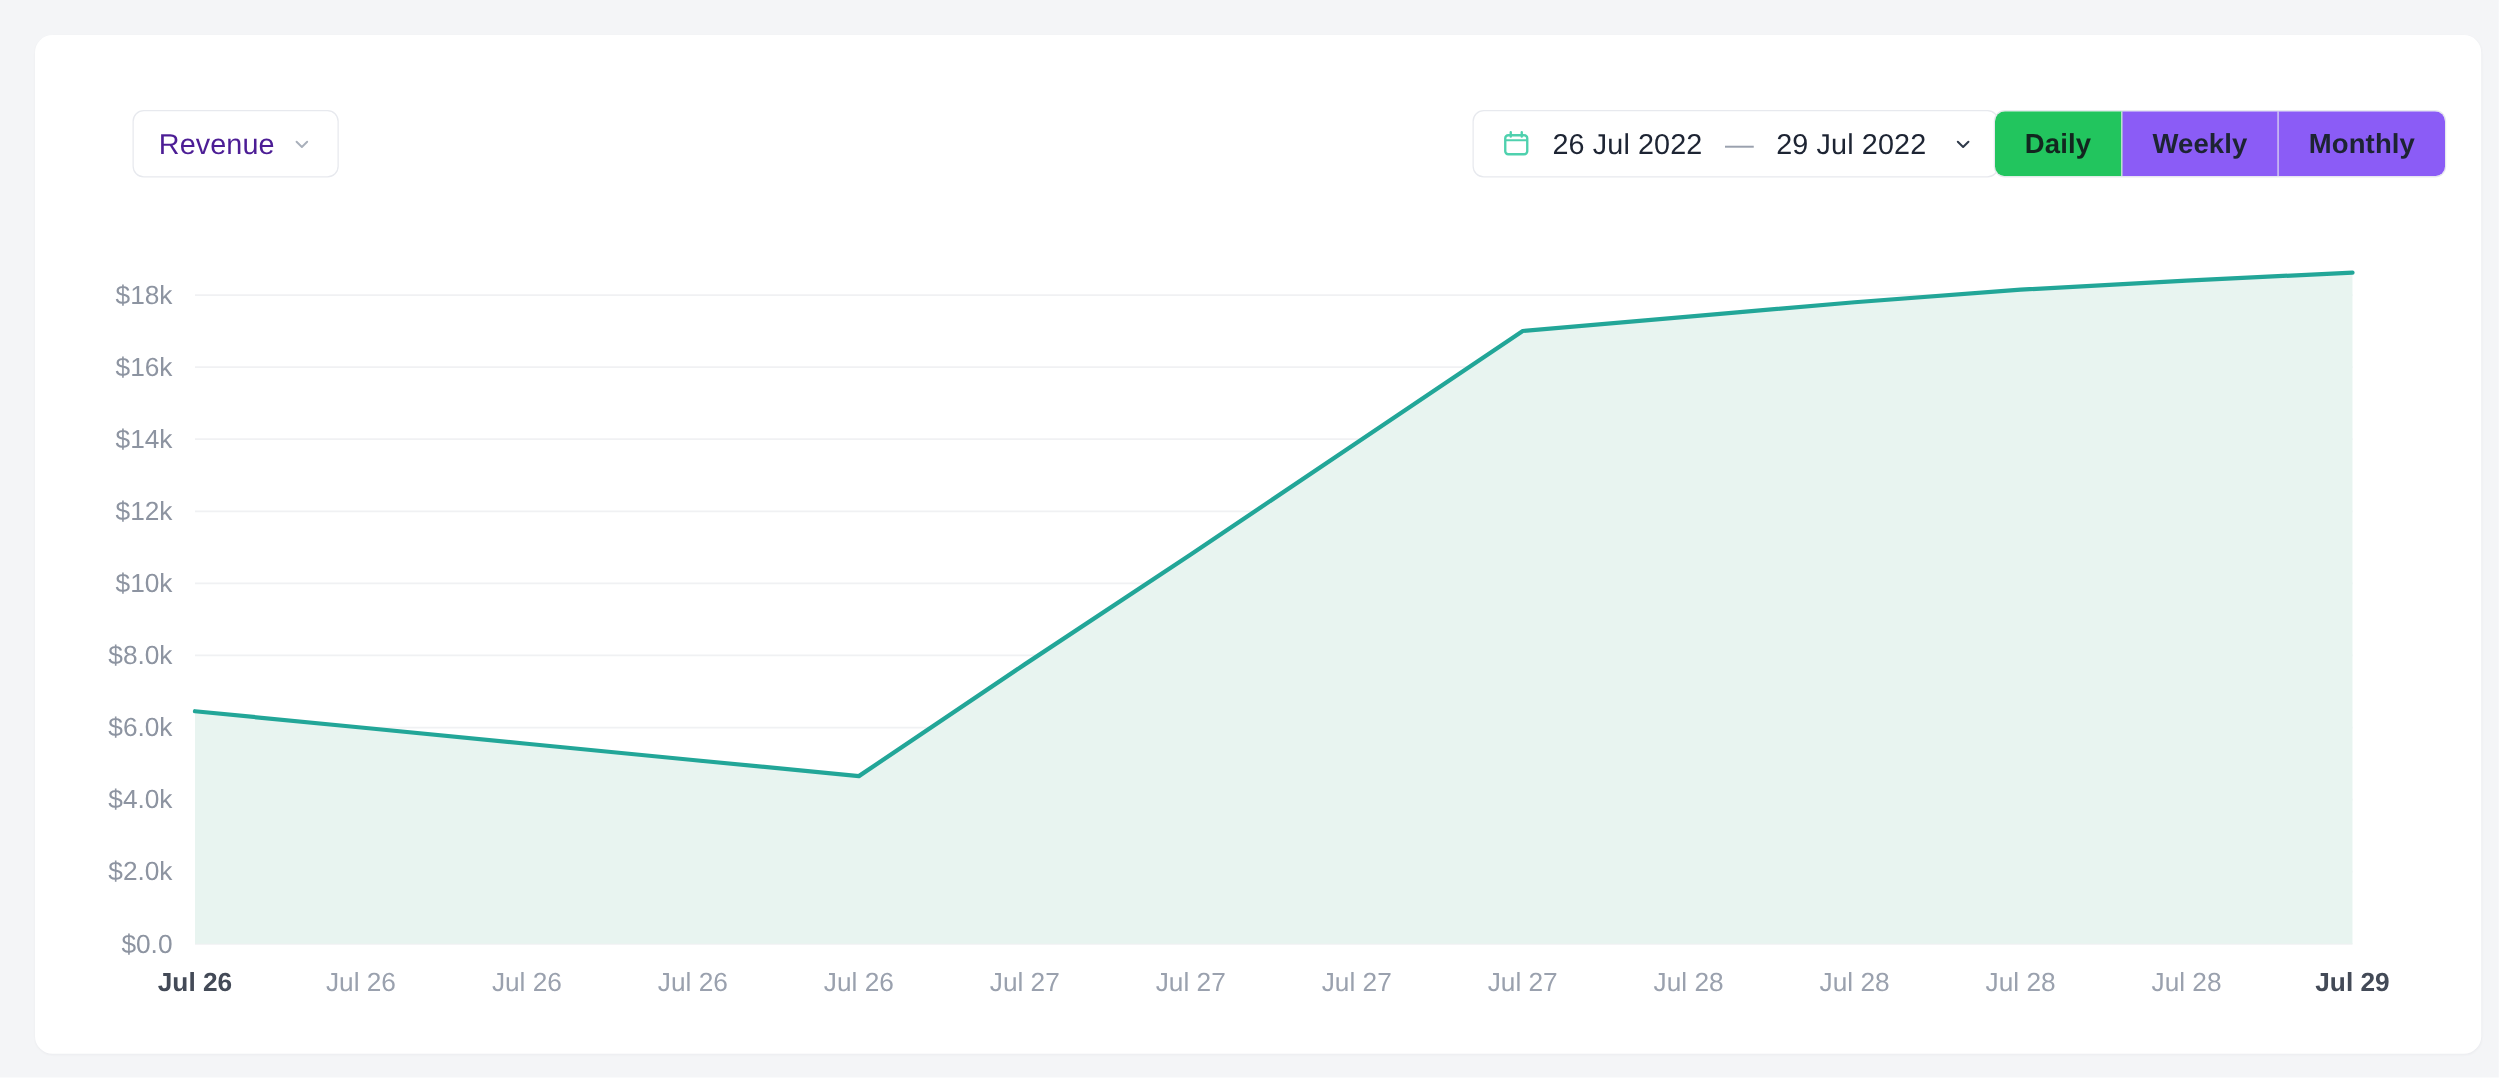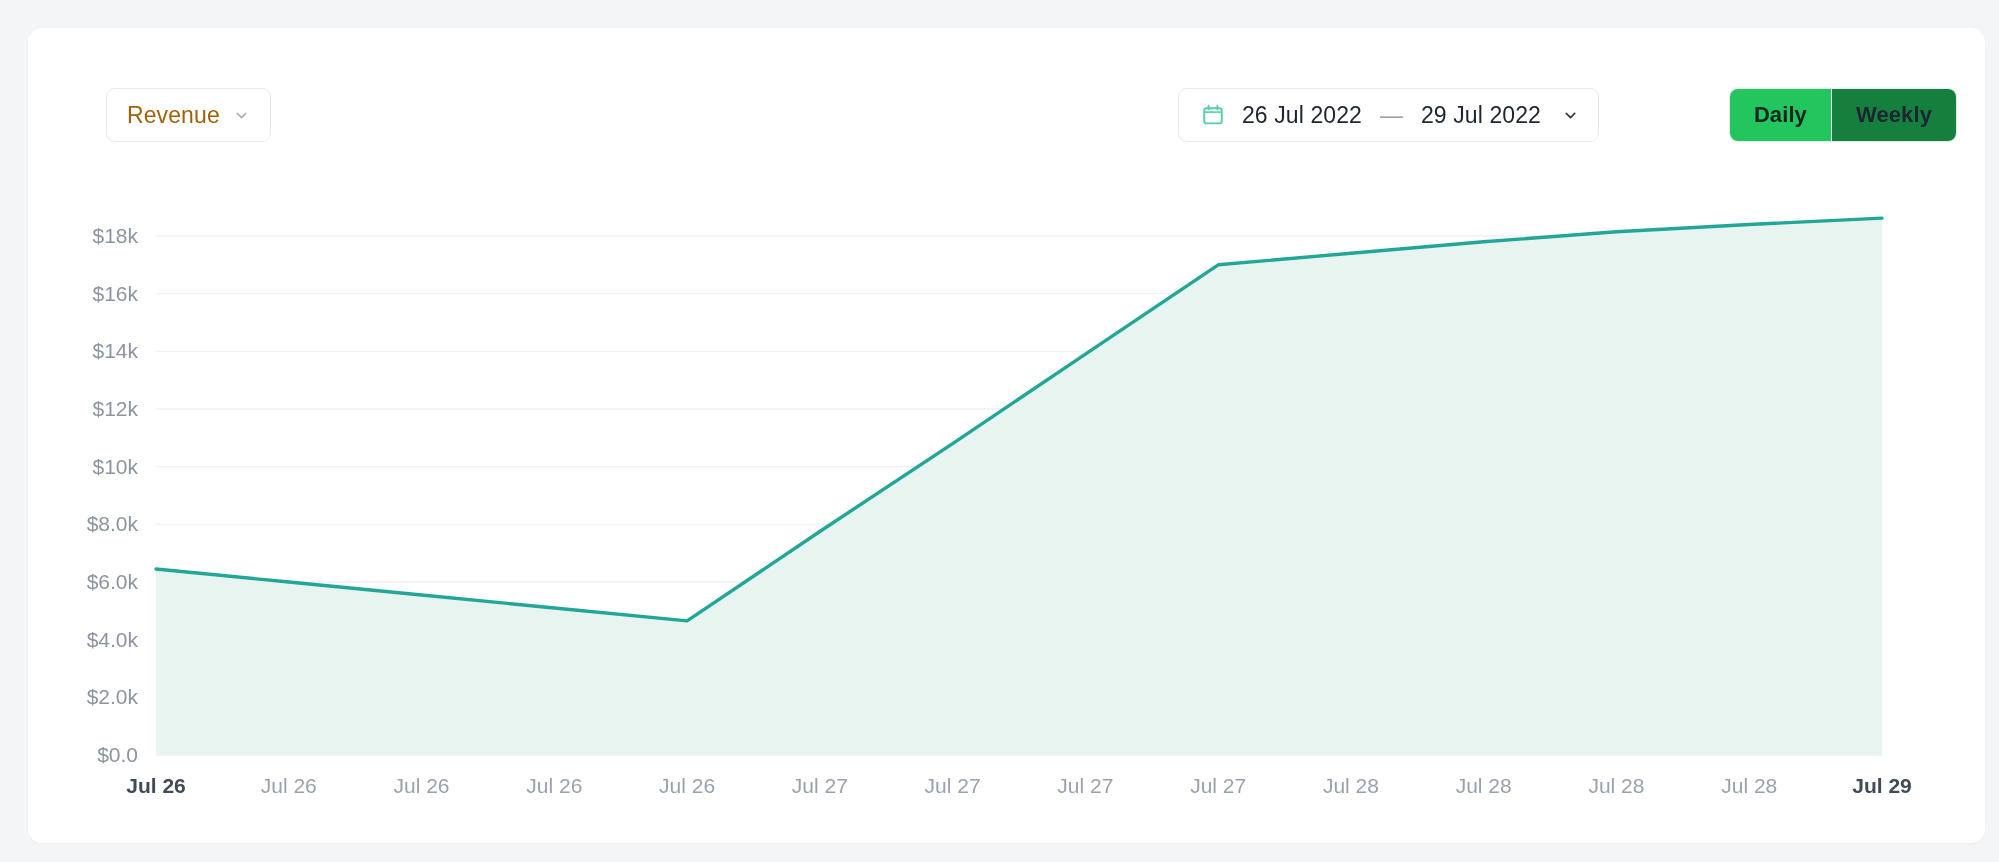--- a/index.html
+++ b/index.html
@@ -45,21 +45,21 @@
     display: flex;
     align-items: center;
     gap: 13px;
     background: #ffffff;
     border: 1.4px solid #e7e9ee;
     border-radius: 9px;
     cursor: pointer;
   }
   .metric-select .label {
     font-size: 23px;
-    color: #a16207;
+    color: #4c1d95;
     font-weight: 400;
     letter-spacing: .1px;
     white-space: nowrap;
   }
 
   .chev {
     width: 17px;
     height: 17px;
     display: inline-block;
     flex: none;
@@ -108,21 +108,21 @@
     box-sizing: border-box;
   }
   .seg {
     display: flex;
     align-items: center;
     justify-content: center;
     padding: 0 24px;
     font-size: 22px;
     font-weight: 700;
     color: #1d2433;
-    background: #15803d;
+    background: #8b5cf6;
     border-right: 1.4px solid #e7e9ee;
     cursor: pointer;
     white-space: nowrap;
     letter-spacing: .1px;
   }
   .seg:last-child { border-right: none; }
   .seg.active {
     background: #22c55e;
     color: #12261f;
   }
@@ -184,20 +184,21 @@
       <span class="chev">
         <svg viewBox="0 0 20 20" width="17" height="17" aria-hidden="true">
           <path d="M5 7.5 L10 12.5 L15 7.5" fill="none" stroke="#2f3a4a" stroke-width="1.9" stroke-linecap="round" stroke-linejoin="round"></path>
         </svg>
       </span>
     </div>
 
     <div class="segmented">
       <div class="seg active">Daily</div>
       <div class="seg">Weekly</div>
+      <div class="seg">Monthly</div>
     </div>
 
   </div>
 
   <div class="chart-wrap">
     <svg class="chart-svg" id="chart-svg" width="1957" height="640" viewBox="0 0 1957 640">
       <g id="grid-layer">
           <line x1="128" x2="1854" y1="577" y2="577" stroke="#f0f1f3" stroke-width="1.4"></line>
           <line x1="128" x2="1854" y1="519.3333333333334" y2="519.3333333333334" stroke="#f0f1f3" stroke-width="1.4"></line>
           <line x1="128" x2="1854" y1="461.6666666666667" y2="461.6666666666667" stroke="#f0f1f3" stroke-width="1.4"></line>

